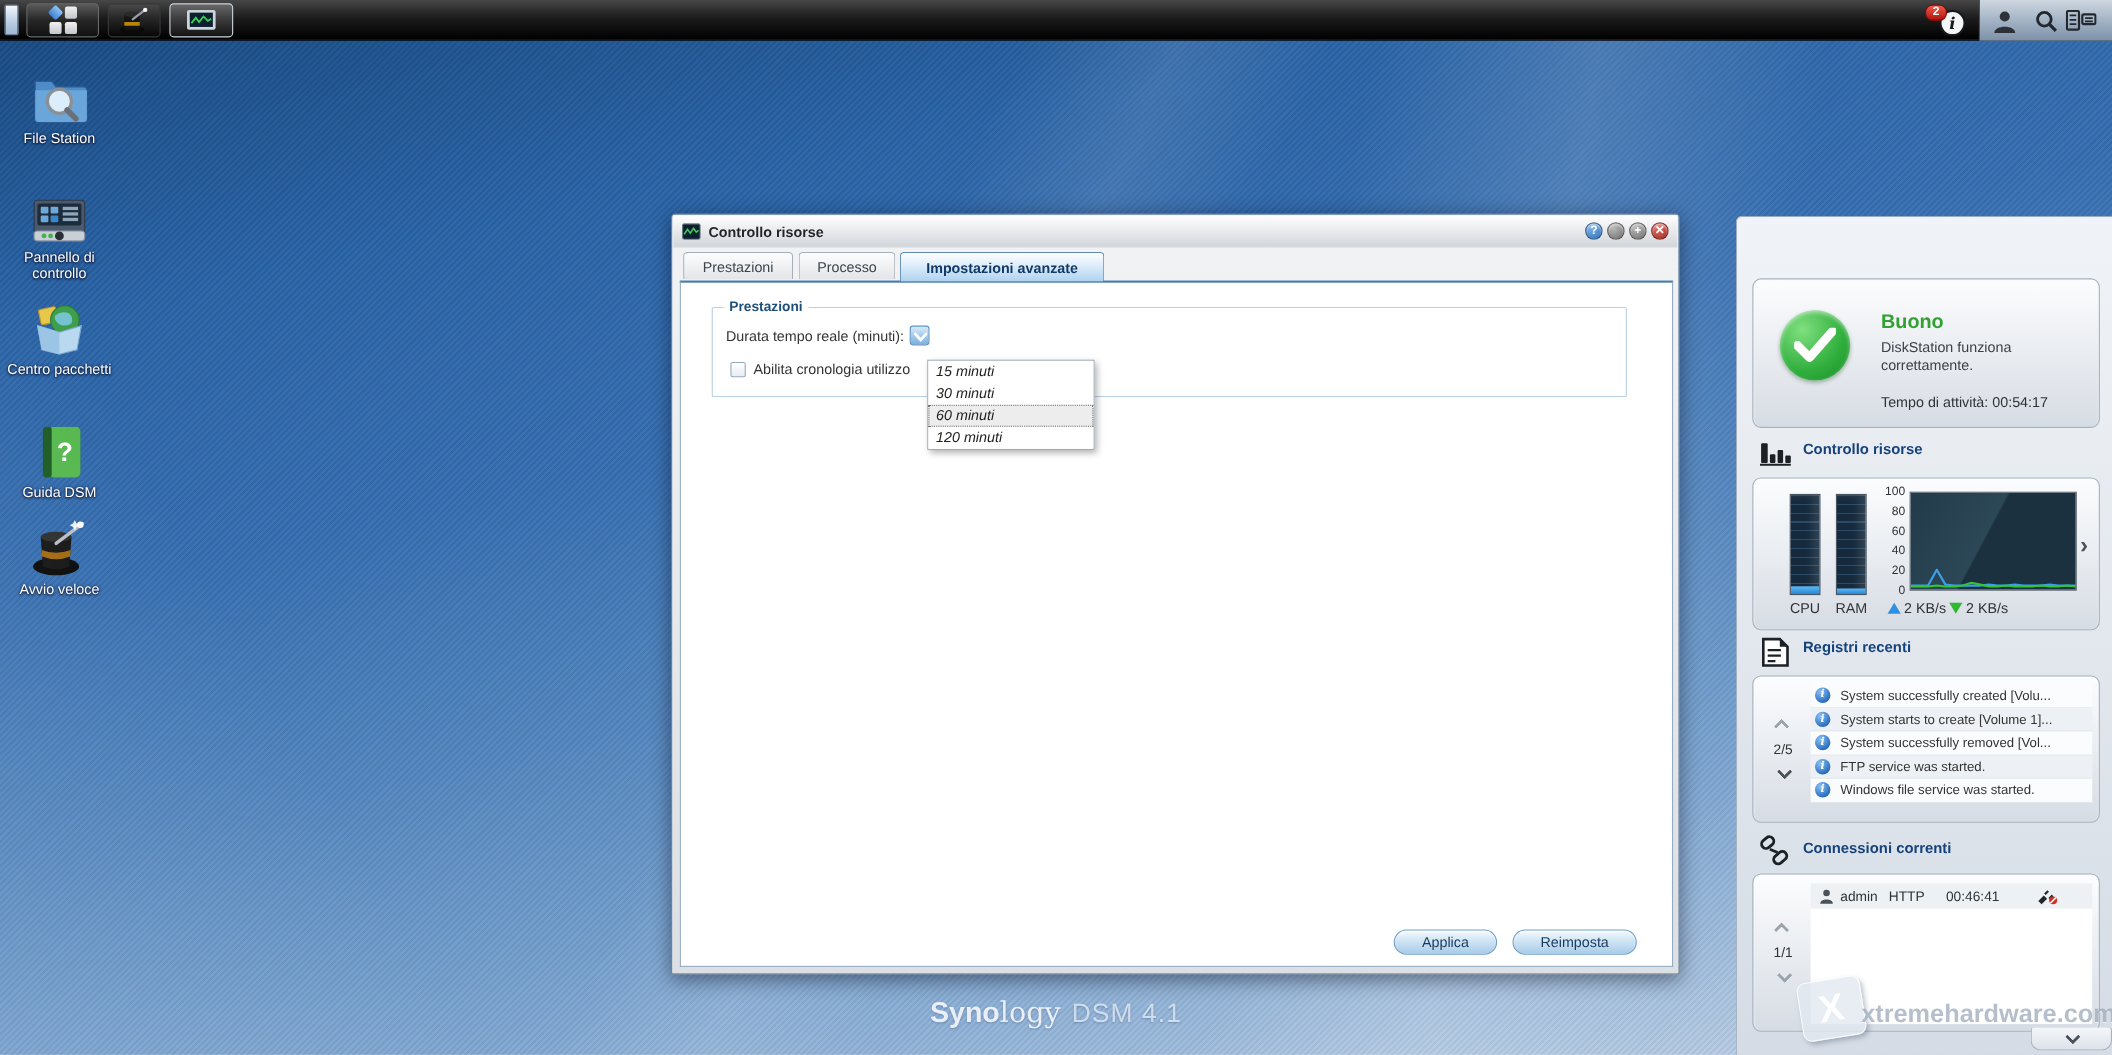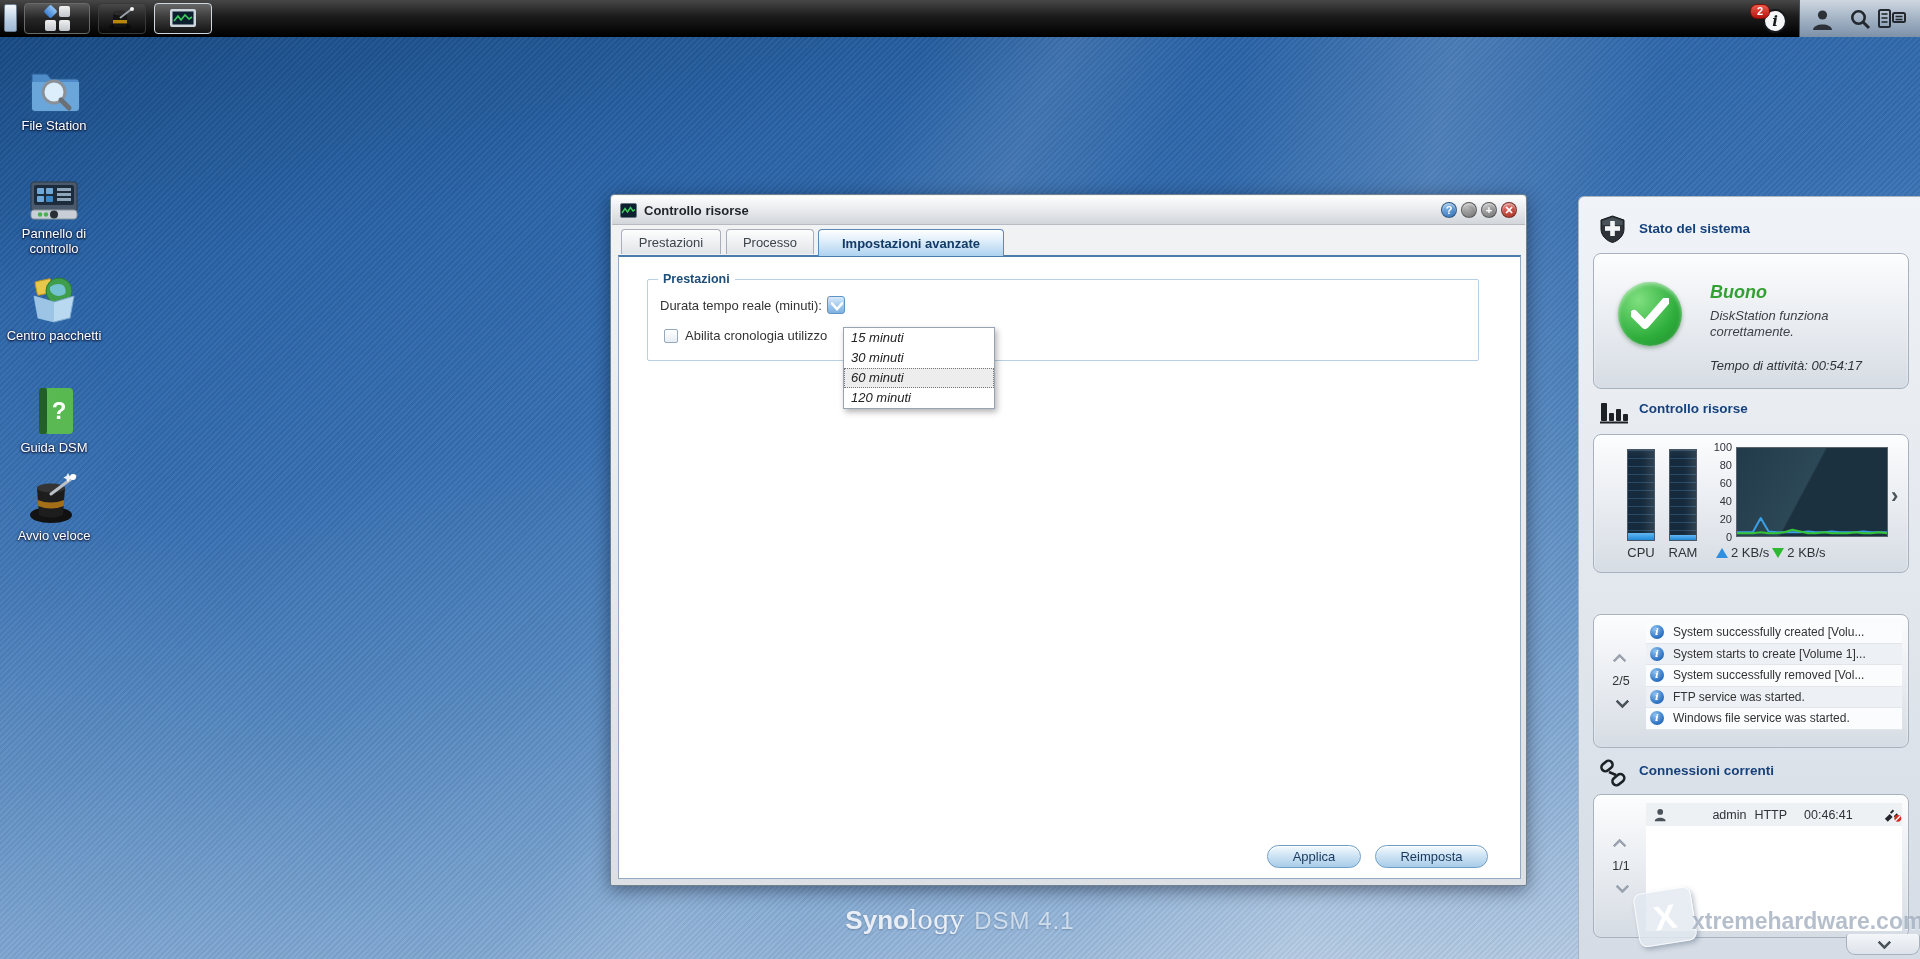--- a/index.html
+++ b/index.html
@@ -343,30 +343,21 @@
 
   <div id="dropdown">
     <div class="dd-item">15 minuti</div>
     <div class="dd-item">30 minuti</div>
     <div class="dd-item hl">60 minuti</div>
     <div class="dd-item">120 minuti</div>
   </div>
 
   <div id="sidebar">
 
-    <div class="sb-header" style="top:20px;">
-      <svg class="sb-hicon" width="27" height="28" viewBox="0 0 27 28">
-        <path d="M13.5 1 L25 5 V14 C25 21 19 26 13.5 27.5 C8 26 2 21 2 14 V5 Z" fill="#2d3338" stroke="#14181c"></path>
-        <path d="M13.5 2.4 L23.6 6 V10 L3.4 10 V6 Z" fill="#4a5259"></path>
-        <rect x="11.2" y="6" width="4.6" height="15" fill="#f2f4f6"></rect>
-        <rect x="6" y="11.2" width="15" height="4.6" fill="#f2f4f6"></rect>
-      </svg>
-      <span class="sb-htitle">Stato del sistema</span>
-    </div>
-    <div class="sb-panel" style="top:56px;height:136px;font-style:italic;">
+    <div class="sb-panel" style="top:56px;height:136px;">
       <div id="health-circle">
         <svg width="38" height="32" viewBox="0 0 38 32">
           <path d="M3 16 L14 27 L35 3" fill="none" stroke="#fff" stroke-width="8" stroke-linecap="round" stroke-linejoin="round"></path>
         </svg>
       </div>
       <div id="health-status">Buono</div>
       <div id="health-desc">DiskStation funziona correttamente.</div>
       <div id="health-uptime">Tempo di attività: 00:54:17</div>
     </div>
 
@@ -406,20 +397,30 @@
       </div>
       <div id="net-labels">
         <span class="arrow-up"></span>
         <span>2 KB/s</span>
         <span class="arrow-down"></span>
         <span>2 KB/s</span>
       </div>
       <div id="rm-chevron">›</div>
     </div>
 
+    <div class="sb-header" style="top:380px;">
+      <svg class="sb-hicon" style="left:22px;top:2px;" width="26" height="28" viewBox="0 0 26 28">
+        <path d="M2 2 h15 l7 7 v17 H2 Z" fill="#fdfdfd" stroke="#1c2126" stroke-width="2.4"></path>
+        <path d="M17 2 l7 7 h-7 Z" fill="#1c2126"></path>
+        <line x1="6" y1="12" x2="18" y2="12" stroke="#1c2126" stroke-width="2.2"></line>
+        <line x1="6" y1="17" x2="18" y2="17" stroke="#1c2126" stroke-width="2.2"></line>
+        <line x1="6" y1="22" x2="13" y2="22" stroke="#1c2126" stroke-width="2.2"></line>
+      </svg>
+      <span class="sb-htitle">Registri recenti</span>
+    </div>
     <div class="sb-panel" style="top:417px;height:134px;">
       <div class="pag-col">
         <span class="chev up"></span>
         <span class="pag-num">2/5</span>
         <span class="chev down dark"></span>
       </div>
       <div id="log-rows">
         <div class="log-row">
           <span class="info-ic">i</span>
           <span class="log-text">System successfully created [Volu...</span>
@@ -456,21 +457,21 @@
         <span class="chev up"></span>
         <span class="pag-num">1/1</span>
         <span class="chev down"></span>
       </div>
       <div id="conn-rows">
         <div id="conn-row1">
           <svg width="13" height="14" viewBox="0 0 13 14" style="margin:0 6px 0 8px;">
             <circle cx="6.5" cy="3.8" r="3" fill="#4a525a"></circle>
             <path d="M0.8 13.5 C0.8 8.6 12.2 8.6 12.2 13.5 Z" fill="#4a525a"></path>
           </svg>
-          <span style="width:44px;margin-left:40px;">admin</span>
+          <span style="width:44px;">admin</span>
           <span style="width:52px;">HTTP</span>
           <span style="width:70px;">00:46:41</span>
           <svg width="20" height="16" viewBox="0 0 20 16" style="margin-left:12px;">
             <path d="M2 12 L7 7 L10 10 L5 15 Z" fill="#22262b"></path>
             <line x1="8" y1="6" x2="11" y2="3" stroke="#22262b" stroke-width="2"></line>
             <line x1="12" y1="10" x2="15" y2="7" stroke="#22262b" stroke-width="2"></line>
             <circle cx="15.5" cy="11.5" r="3.6" fill="#d62b1f"></circle>
             <line x1="13" y1="14" x2="18" y2="9" stroke="#fff" stroke-width="1.4"></line>
           </svg>
         </div>

